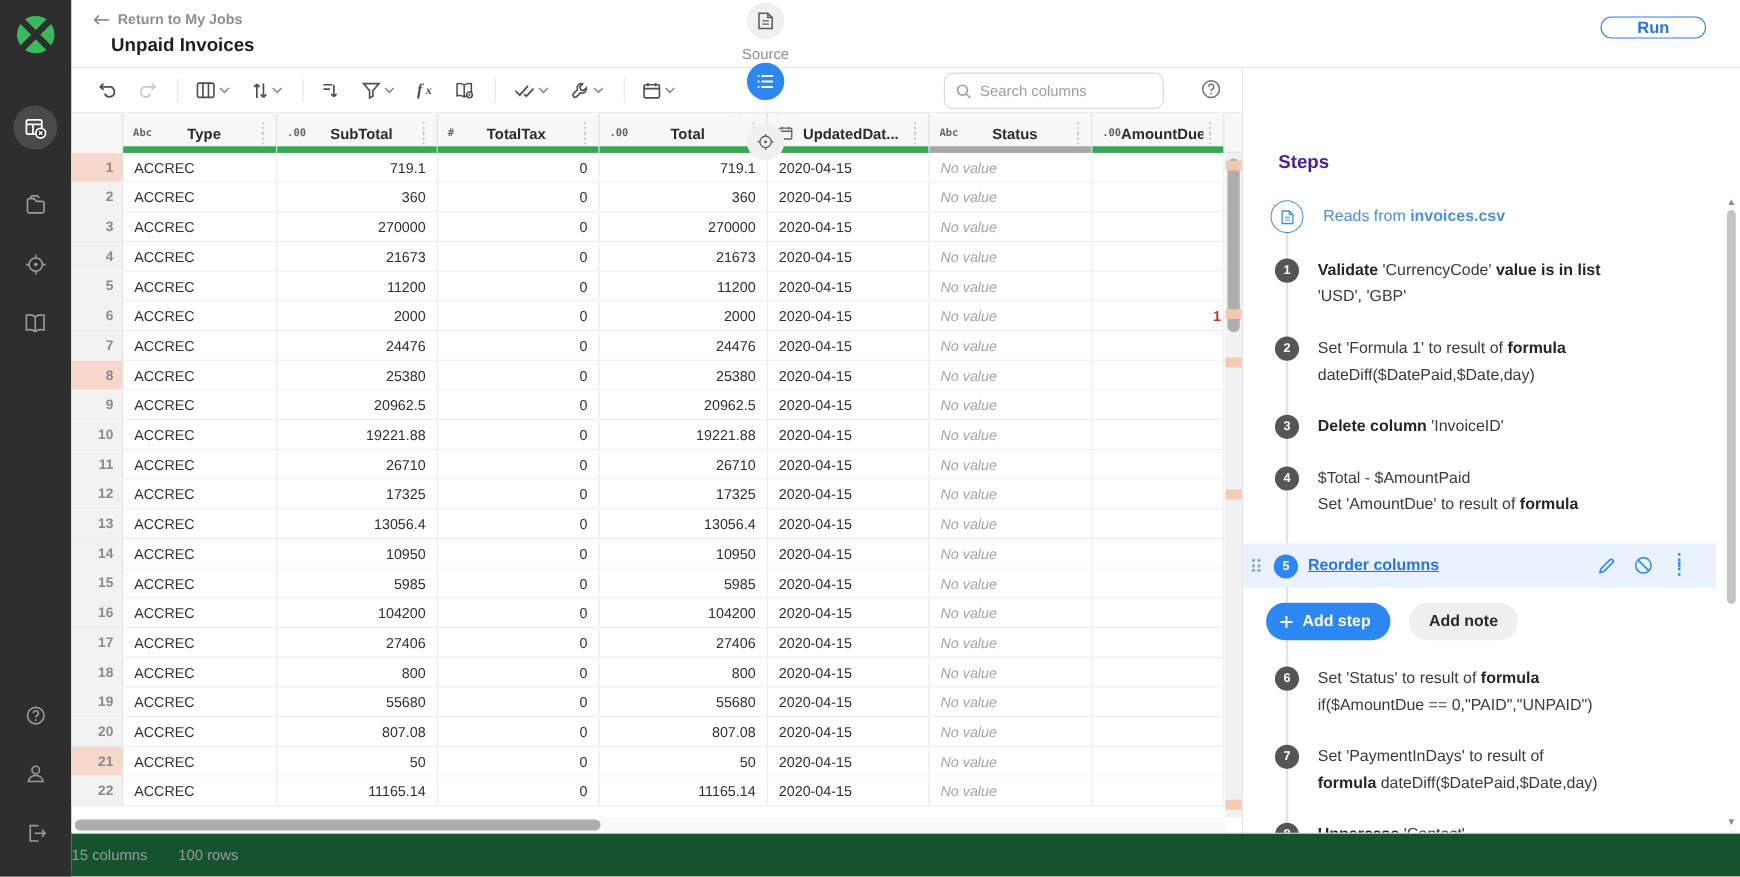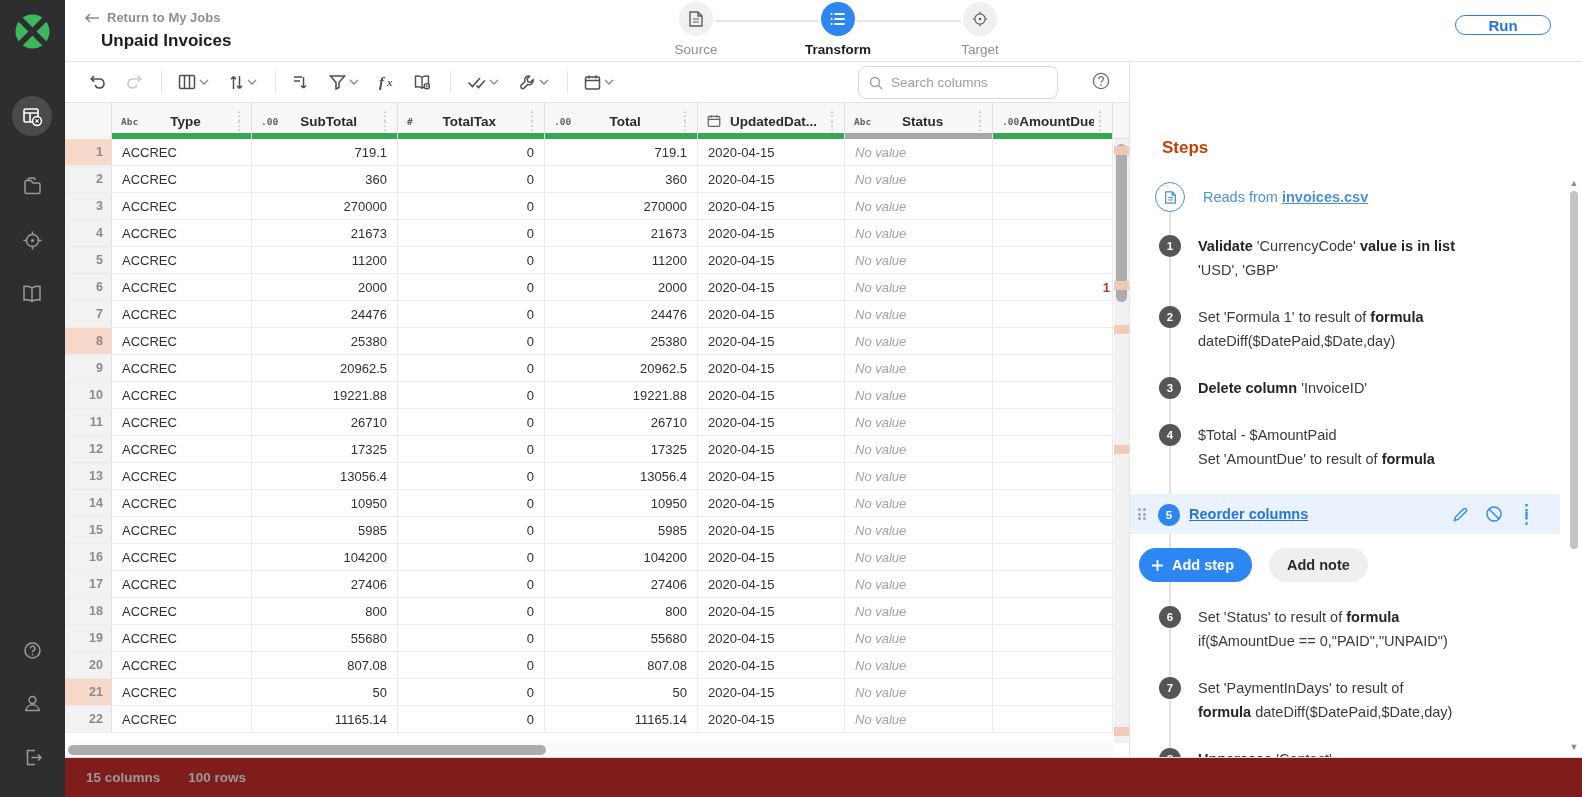--- a/index.html
+++ b/index.html
@@ -14,21 +14,21 @@
   .sb-icon.active { background:#4a4a4a; }
   .sb-icon svg { display:block; }
 
   
   .rightcol { flex:1; display:flex; flex-direction:column; height:797px; min-width:0; }
 
   
   .topbar { position:relative; height:62px; border-bottom:1px solid #e4e4e4; background:#fff; flex:0 0 62px; }
   .back-link { position:absolute; left:20px; top:10px; font-size:13px; font-weight:600; color:#8e8e8e; cursor:pointer; display:flex; gap:7px; align-items:center;}
   .page-title { position:absolute; left:36px; top:31px; font-size:17px; font-weight:700; color:#1d1d1f; }
-  .stepper { position:absolute; left:560px; top:2px; display:flex; align-items:center; }
+  .stepper { position:absolute; left:560px; top:2px; display:flex; align-items:center;flex-direction:column; }
   .step-node { width:142px; display:flex; flex-direction:column; align-items:center; position:relative; cursor:pointer;}
   .step-circ { width:34px; height:34px; border-radius:50%; background:#f0f0f0; display:flex; align-items:center; justify-content:center; z-index:1;}
   .step-circ.blue { background:#2d87f3; }
   .step-lbl { margin-top:6px; font-size:13.5px; color:#8f8f8f; }
   .step-lbl.active { color:#1d1d1f; font-weight:700; }
   .step-link { position:absolute; top:18px; left:-52px; width:104px; height:2px; background:#e6e6e6; }
   .run-btn { position:absolute; right:31px; top:15px; width:96px; height:20px; border:1.7px solid #2d7fe8; border-radius:17px; background:#fff; color:#2674e0; font-size:15px; font-weight:700; display:flex; align-items:center; justify-content:center; cursor:pointer; }
 
   
   .content { flex:1; display:flex; min-height:0; }
@@ -68,48 +68,48 @@
   
   .vscroll { position:absolute; top:36px; right:0; width:15px; bottom:14px; background:#f1f1f1; }
   .vthumb { position:absolute; left:2px; width:11px; top:5px; height:158px; background:#adadad; border-radius:6px;}
   .vmark { position:absolute; left:0; width:15px; height:9px; background:#f3c9b2; opacity:.95;}
   
   .hscroll { position:absolute; left:0; right:15px; bottom:0; height:14px; background:#fafafa; }
   .hthumb { position:absolute; left:3px; top:2px; width:478px; height:10px; background:#adadad; border-radius:6px;}
 
   
   .steps-panel { flex:1; position:relative; background:#fff; overflow:hidden; }
-  .sp-title { position:absolute; left:32px; top:76px; font-size:17px; font-weight:700; color:#c2410c;}
+  .sp-title { position:absolute; left:32px; top:76px; font-size:17px; font-weight:700; color:#4c1d95;}
   .sp-scroll { position:absolute; right:2px; top:115px; bottom:4px; width:12px; }
   .sp-arrow { position:absolute; left:0; width:12px; height:12px; color:#8b8b8b; font-size:9px; text-align:center; line-height:12px;}
   .sp-thumb { position:absolute; left:2px; width:8px; top:14px; height:358px; background:#c4c4c4; border-radius:4px;}
   .sp-list { position:absolute; left:0; top:112px; width:430px; bottom:0; overflow:hidden; }
   .sp-inner { position:relative; padding:8px 0 0 0; }
   .sp-line { position:absolute; left:39px; top:20px; bottom:-40px; width:2px; background:#e2e2e2; }
   .reads-row { position:relative; display:flex; align-items:center; gap:18px; padding-left:25px; margin-bottom:22px;}
   .reads-circ { width:30px; height:30px; border-radius:50%; border:1.6px solid #4a90d9; background:#fff; display:flex; align-items:center; justify-content:center; z-index:1;}
   .reads-txt { font-size:14.5px; color:#4a90d9; }
-  .reads-txt b { text-decoration:underline; font-weight:700; cursor:pointer;}
+  .reads-txt b { font-weight:700; cursor:pointer;}
   .step-item { position:relative; display:flex; gap:17px; padding-left:29px; margin-bottom:23px; }
   .st-circ { width:22px; height:22px; flex:0 0 22px; border-radius:50%; background:#555; color:#fff; font-size:11.5px; font-weight:700; display:flex; align-items:center; justify-content:center; z-index:1; margin-top:1px;}
   .st-text { font-size:14.5px; color:#3a3a3a; line-height:24px; }
   .st-text b { color:#252525; }
   .sel-row { position:relative; display:flex; align-items:center; background:#e9f2fd; height:40px; margin:2px 0 14px 0; padding-left:8px; gap:9px; z-index:1;}
   .sel-handle { color:#9aa7b5; width:14px; display:flex; flex-wrap:wrap; gap:1.5px; width:11px; cursor:grab;}
   .sel-handle i { width:3px; height:3px; background:#98a5b3; border-radius:50%; display:block;}
   .sel-circ { background:#2d87f3; }
   .sel-label { font-size:14.5px; font-weight:700; color:#2674e0; flex:1;text-decoration:underline; }
   .sel-icons { display:flex; gap:16px; margin-right:26px; align-items:center;}
   .sel-icons span { cursor:pointer; display:flex; }
-  .btn-row { display:flex; gap:17px; padding-left:9px; margin-bottom:23px; position:relative; z-index:1;}
+  .btn-row { display:flex; gap:17px; padding-left:21px; margin-bottom:23px; position:relative; z-index:1;}
   .add-step { background:#2d87f3; color:#fff; border:none; border-radius:17px; height:34px; padding:0 18px 0 12px; font-size:14.5px; font-weight:700; display:flex; align-items:center; gap:8px; cursor:pointer; font-family:"Liberation Sans",sans-serif;}
   .add-note { background:#efefef; color:#2b2b2b; border:none; border-radius:17px; height:34px; padding:0 18px; font-size:14.5px; font-weight:700; cursor:pointer; font-family:"Liberation Sans",sans-serif;}
 
   
-  .status-bar { height:40px; flex:0 0 40px; background:#7f1d1d; border-top:1px solid #dcdcdc; display:flex; align-items:center; gap:28px; padding-left:21px; font-size:13.5px; color:#9a9a9a;font-weight:bold;}
+  .status-bar { height:40px; flex:0 0 40px; background:#14532d; border-top:1px solid #dcdcdc; display:flex; align-items:center; gap:28px; font-size:13.5px; color:#9a9a9a;}
   .artifact { position:absolute; left:0; bottom:0; width:232px; height:5px; background:#2e2e2e; }
 </style>
 </head>
 <body>
 
 <div class="app">
 
   <aside class="sidebar">
     <div class="sb-logo">
       <svg width="45" height="45" viewBox="0 0 45 45">

